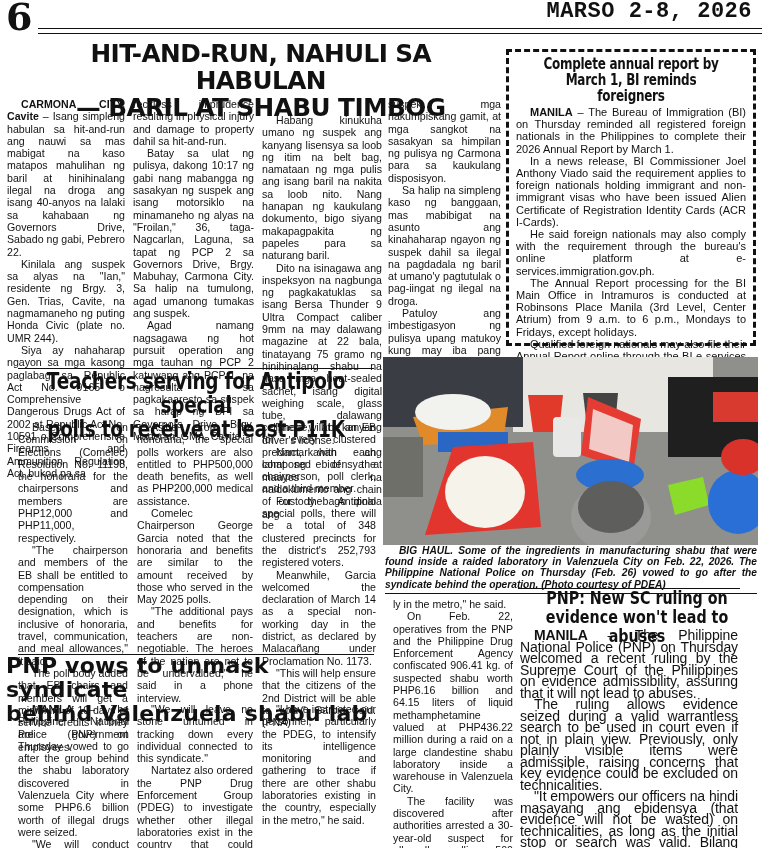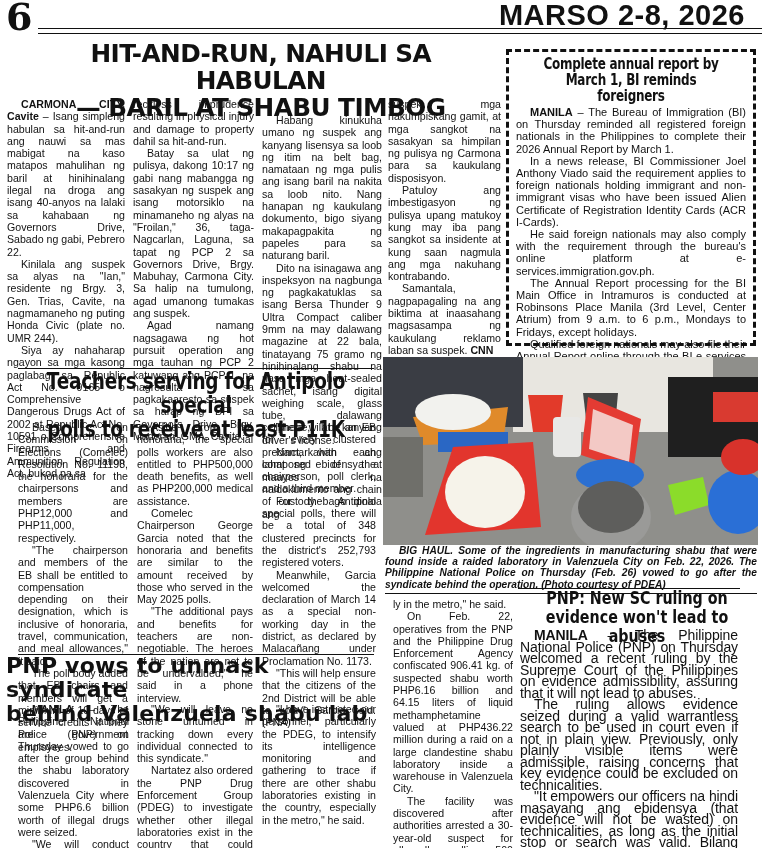--- a/index.html
+++ b/index.html
@@ -5,21 +5,21 @@
   * { box-sizing: border-box; margin: 0; padding: 0; }
   html, body { width: 763px; height: 848px; background: #fff; overflow: hidden; }
   body { font-family: "Liberation Sans", sans-serif; color: #111; position: relative; }
   .abs { position: absolute; }
   p { font-size: 10.6px; line-height: 12.3px; text-align: justify; text-indent: 14px; hyphens: manual; }
   .lead-kicker { font-weight: bold; }
 
   
   #page-number { left: 6px; top: -4px; font-family: "DejaVu Serif", serif; font-weight: bold; font-size: 38px; line-height: 42px; }
   #header-rule { left: 38px; top: 28px; width: 724px; height: 6px; border-top: 1.5px solid #111; border-bottom: 1.5px solid #111; }
-  #issue-date { right: 18px; top: 0px; font-family: Liberation Sans, sans-serif; font-weight: 900; font-size: 29px; letter-spacing: 0.5px; }
+  #issue-date { right: 11px; top: 0px; font-family: Liberation Mono, monospace; font-weight: 900; font-size: 22px; letter-spacing: 0.5px; }
 
   
   #hl1 { left: 28px; top: 40px; width: 480px; font-family: "DejaVu Sans", sans-serif; font-weight: bold; font-size: 25.5px; line-height: 27px; text-align: center; letter-spacing: -0.6px; transform: scaleX(0.97); transform-origin: left top; }
 
   .col { position: absolute; }
   .col p { width: 100%; }
 
   
   #bi-box { left: 506px; top: 49px; width: 250px; height: 297px; border: 3px dashed #111; padding: 4px 7px; }
   #bi-title { font-family: "DejaVu Sans Condensed","DejaVu Sans", sans-serif; font-weight: bold; font-size: 15.5px; line-height: 16px; text-align: center; transform: scaleX(0.86); transform-origin: center top; margin-bottom: 2px; letter-spacing: -0.3px; }
@@ -65,20 +65,21 @@
   <p>Batay sa ulat ng pulisya, dakong 10:17 ng gabi nang mabangga ng sasakyan ng suspek ang isang motorsiklo na minamaneho ng alyas na "Froilan," 36, taga-Nagcarlan, Laguna, sa tapat ng PCP 2 sa Governors Drive, Brgy. Mabuhay, Carmona City. Sa halip na tumulong, agad umanong tumakas ang suspek.</p>
   <p>Agad namang nagsagawa ng hot pursuit operation ang mga tauhan ng PCP 2 katuwang ang PCP 1, na nagresulta sa pagkakaaresto sa suspek sa harap ng BPI sa Governors Drive, Brgy. Maderan, GMA, Cavite.</p>
 </div>
 <div class="col" style="left:262px;top:98px;width:120px;margin-top:16px;">
   <p>Habang kinukuha umano ng suspek ang kanyang lisensya sa loob ng itim na belt bag, namataan ng mga pulis ang isang baril na nakita sa loob nito. Nang hanapan ng kaukulang dokumento, bigo siyang makapagpakita ng papeles para sa naturang baril.</p>
   <p>Dito na isinagawa ang inspeksyon na nagbunga ng pagkakatuklas sa isang Bersa Thunder 9 Ultra Compact caliber 9mm na may dalawang magazine at 22 bala, tinatayang 75 gramo ng hinihinalang shabu na nasa mga heat-sealed sachet, isang digital weighing scale, glass tube, dalawang cellphone, at kanyang driver's license.</p>
   <p>Namarkahan ang lahat ng ebidensya at maayos na naidokumento ang chain of custody bago dinala ang</p>
 </div>
 <div class="col" style="left:388px;top:98px;width:113px;">
   <p style="text-indent:0">suspek, mga nakumpiskang gamit, at mga sangkot na sasakyan sa himpilan ng pulisya ng Carmona para sa kaukulang disposisyon.</p>
+  <p>Sa halip na simpleng kaso ng banggaan, mas mabibigat na asunto ang kinahaharap ngayon ng suspek dahil sa ilegal na pagdadala ng baril at umano'y pagtutulak o pag-iingat ng ilegal na droga.</p>
   <p>Patuloy ang imbestigasyon ng pulisya upang matukoy kung may iba pang sangkot sa insidente at kung saan nagmula ang mga nakuhang kontrabando.</p>
   <p><span>Samantala, nagpapagaling na ang biktima at inaasahang magsasampa ng kaukulang reklamo laban sa suspek.</span> <span class="lead-kicker">CNN</span></p>
 </div>
 
 <div class="abs" id="bi-box">
   <div id="bi-title">Complete annual report by March 1, BI reminds foreigners</div>
   <p><span class="lead-kicker">MANILA</span><span> – The Bureau of Immigration (BI) on Thursday reminded all registered foreign nationals in the Philippines to complete their 2026 Annual Report by March 1.</span></p>
   <p>In a news release, BI Commissioner Joel Anthony Viado said the requirement applies to foreign nationals holding immigrant and non-immigrant visas who have been issued Alien Certificate of Registration Identity Cards (ACR I-Cards).</p>
   <p>He said foreign nationals may also comply with the requirement through the bureau's online platform at e-services.immigration.gov.ph.</p>
   <p>The Annual Report processing for the BI Main Office in Intramuros is conducted at Robinsons Place Manila (3rd Level, Center Atrium) from 9 a.m. to 6 p.m., Mondays to Fridays, except holidays.</p>

